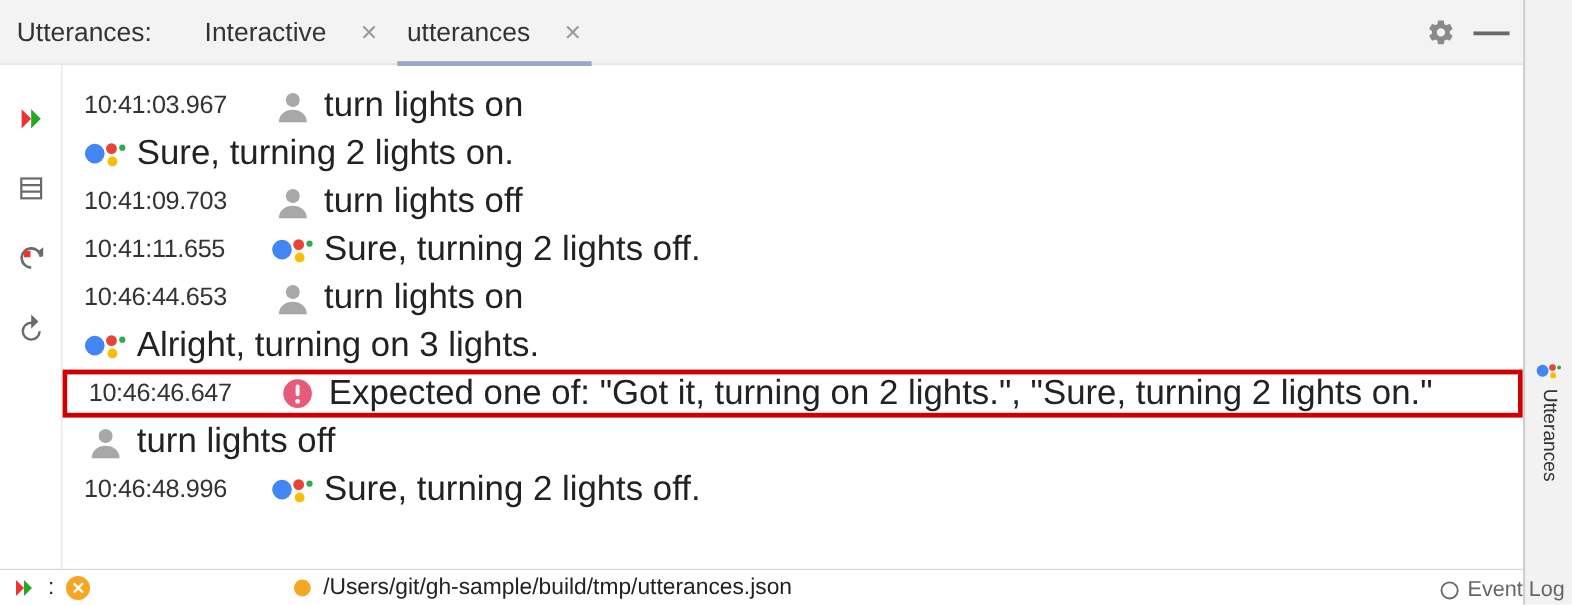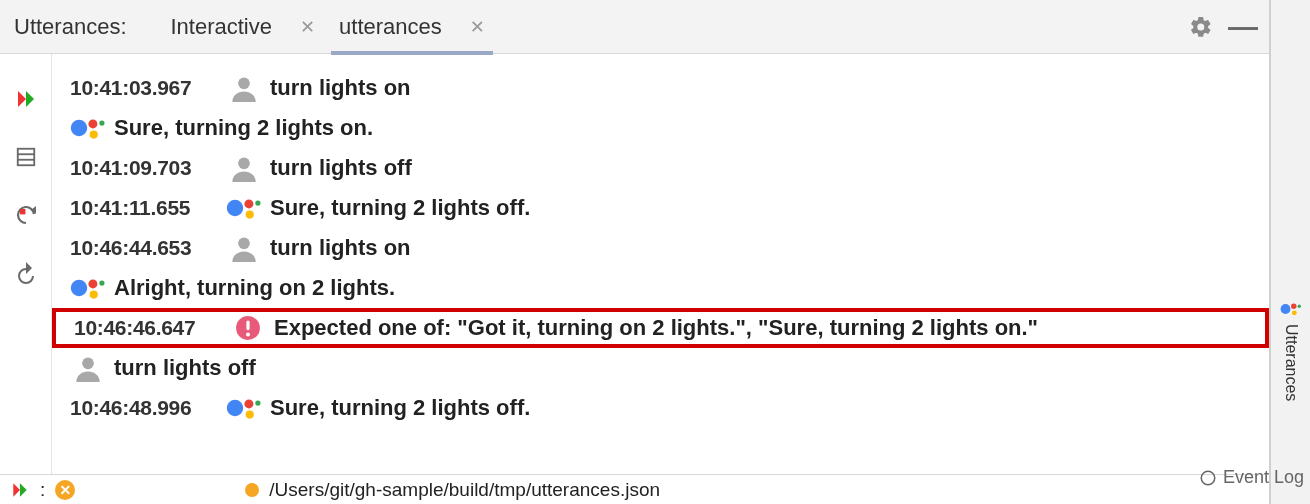--- a/index.html
+++ b/index.html
@@ -71,21 +71,20 @@
     font-size: 30px;
     font-weight: 700;
     color: #6a6a6a;
     margin-left: 6px;
   }
 
   .body-area {
     flex: 1;
     display: flex;
     background: #fff;
-    font-weight: bold;
   }
   .left-toolbar {
     width: 52px;
     border-right: 1px solid #e5e5e5;
     display: flex;
     flex-direction: column;
     align-items: center;
     padding-top: 30px;
     gap: 28px;
     background: #fff;
@@ -118,21 +117,21 @@
     width: 148px;
     letter-spacing: -0.3px;
   }
   .icon-cell {
     width: 36px;
     display:inline-flex;
     align-items:center;
     justify-content:center;
   }
   .msg {
-    font-size: 22px;
+    font-size: 29px;
     color:#222;
   }
   .highlight-box {
     border: 4px solid #d00000;
   }
 
   
   .user-svg { width: 28px; height: 28px; }
   
   .ga-svg   { width: 38px; height: 30px; }
@@ -173,21 +172,21 @@
     cursor:pointer;
     display:flex;
     align-items:center;
     gap:6px;
   }
   .rail-icon { transform: rotate(0deg); }
 
   .eventlog-hint {
     position:absolute;
     right: 6px;
-    bottom: 16px;
+    bottom: 2px;
     font-size:18px;
     color:#666;
     display:flex;align-items:center;gap:6px;
   }
 </style>
 </head>
 <body>
 
 <div class="main-area">
 
@@ -299,21 +298,21 @@
         </div>
         <div class="log-row">
           <span class="icon-cell">
             <svg class="ga-svg" viewBox="0 0 44 30">
               <circle cx="11" cy="15" r="10" fill="#4285F4"></circle>
               <circle cx="28" cy="10" r="5.5" fill="#EA4335"></circle>
               <circle cx="29" cy="23" r="5" fill="#FBBC05"></circle>
               <circle cx="39" cy="9" r="3.2" fill="#34A853"></circle>
             </svg>
           </span>
-          <span class="msg">Alright, turning on 2 lights.</span>
+          <span class="msg">Alright, turning on 3 lights.</span>
         </div>
         <div class="log-row highlight-box">
           <span class="ts">10:46:46.647</span>
           <span class="icon-cell">
             <svg class="err-svg" viewBox="0 0 24 24">
               <circle cx="12" cy="12" r="11" fill="#e85a7a"></circle>
               <rect x="10.5" y="5" width="3" height="9" rx="1.5" fill="#fff"></rect>
               <circle cx="12" cy="18" r="1.8" fill="#fff"></circle>
             </svg>
           </span>

